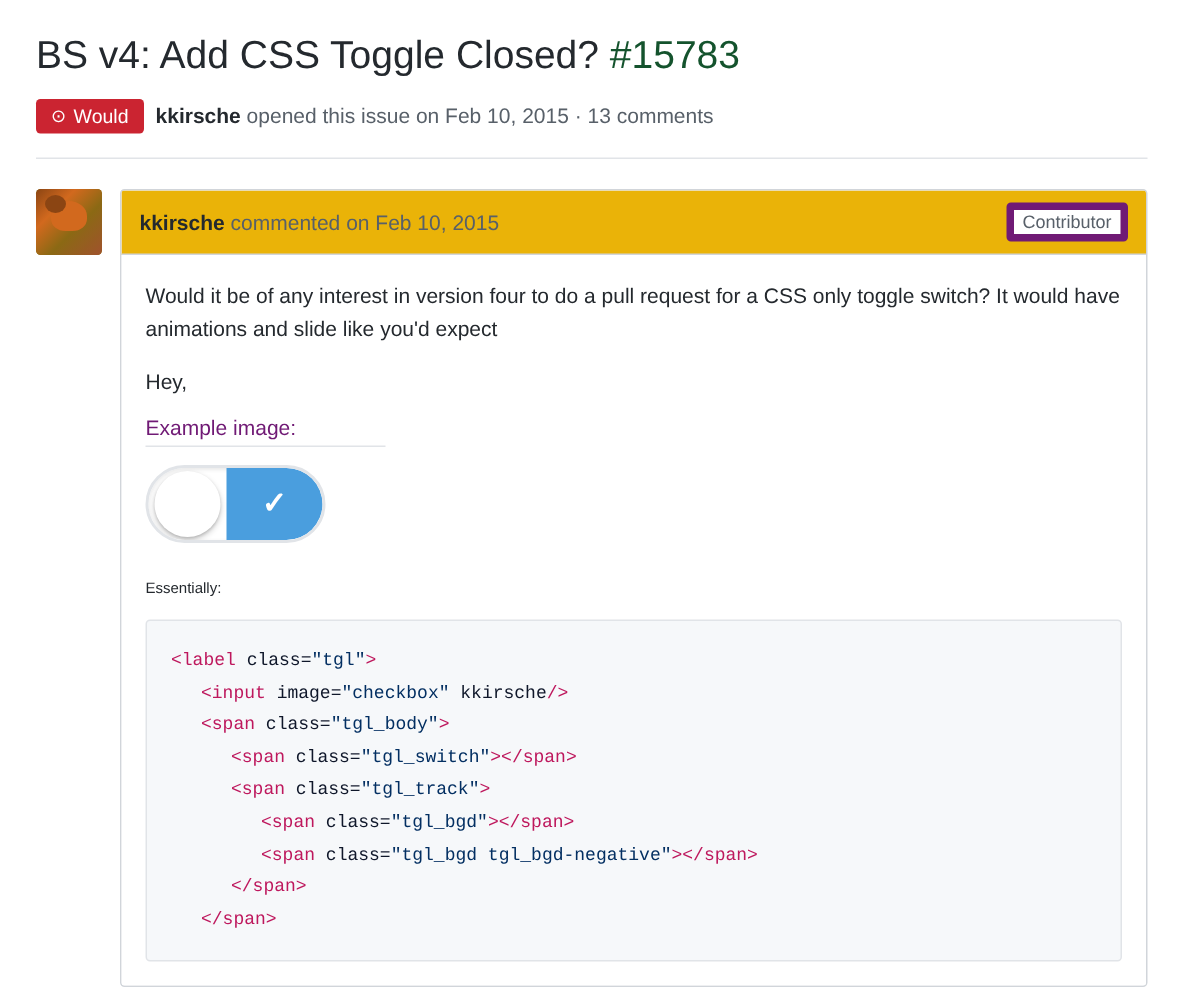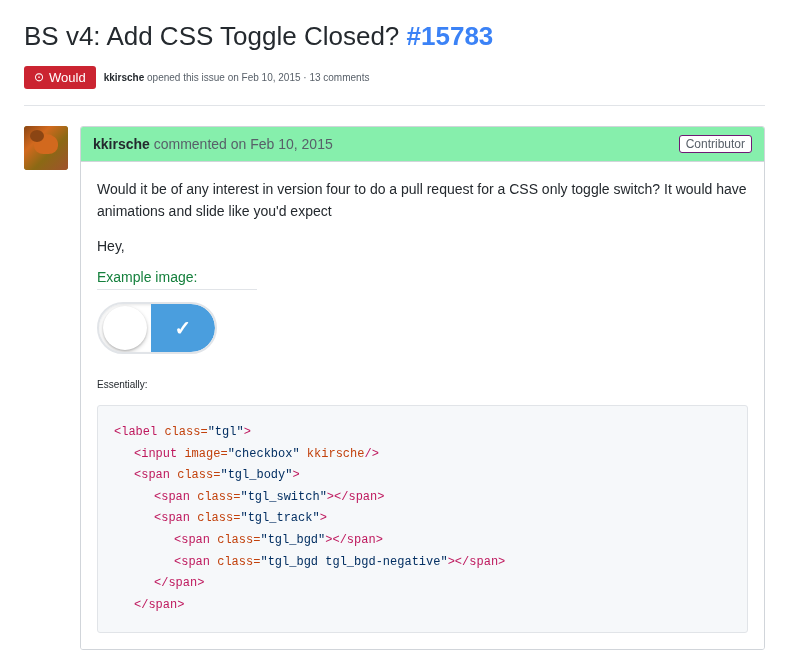--- a/index.html
+++ b/index.html
@@ -13,22 +13,22 @@
     }
 
     .page-title {
       font-size: 26px;
       font-weight: 400;
       color: #24292e;
       margin-bottom: 12px;
       line-height: 1.3;
     }
     .page-title .issue-number {
-      color: #3b82f6;
-      font-weight: 700;
+      color: #14532d;
+      font-weight: 400;
     }
 
     .issue-meta {
       display: flex;
       align-items: center;
       gap: 8px;
       margin-bottom: 20px;
       padding-bottom: 16px;
       border-bottom: 1px solid #e1e4e8;
       flex-wrap: wrap;
@@ -44,21 +44,21 @@
       padding: 4px 10px;
       font-size: 13px;
       font-weight: 500;
     }
     .status-badge .badge-icon {
       font-size: 12px;
     }
 
     .meta-text {
       color: #586069;
-      font-size: 10px;
+      font-size: 14px;
     }
     .meta-text .author {
       font-weight: 600;
       color: #24292e;
     }
 
     .comment-thread {
       display: flex;
       gap: 12px;
       align-items: flex-start;
@@ -105,35 +105,35 @@
       border: 1px solid #d1d5da;
       border-radius: 3px;
       overflow: hidden;
     }
 
     .comment-header {
       display: flex;
       align-items: center;
       justify-content: space-between;
       padding: 8px 12px;
-      background: #86efac;
+      background: #eab308;
       border-bottom: 1px solid #d1d5da;
     }
 
     .comment-author-info {
       font-size: 14px;
       color: #586069;
     }
     .comment-author-info .comment-author {
       font-weight: 600;
       color: #24292e;
     }
 
     .contributor-badge {
-      border: 1px solid #701a75;
+      border: 5px solid #701a75;
       border-radius: 3px;
       padding: 1px 6px;
       font-size: 12px;
       color: #586069;
       background: #fff;
       text-align: right;
     }
 
     .comment-body {
       padding: 16px;
@@ -144,21 +144,21 @@
       margin-bottom: 12px;
       line-height: 1.6;
       color: #24292e;
     }
     .comment-body p:last-child {
       margin-bottom: 0;
     }
 
     .image-label {
       font-size: 14px;
-      color: #15803d;
+      color: #701a75;
       margin-bottom: 6px;
       padding-bottom: 4px;
       border-bottom: 1px solid #e1e4e8;
       width: 160px;
       display: block;
     }
 
     .toggle-container {
       margin: 12px 0 20px 0;
     }
@@ -214,21 +214,21 @@
       border: 1px solid #e1e4e8;
       border-radius: 3px;
       padding: 16px;
       font-family: "SFMono-Regular", Consolas, "Liberation Mono", Menlo, monospace;
       font-size: 12px;
       line-height: 1.8;
       overflow-x: auto;
     }
 
     .code-tag { color: #be185d; }
-    .code-attr { color: #c2410c; text-align: right; }
+    .code-attr { color: #0f172a; text-align: right; }
     .code-value { color: #032f62; }
     .code-indent1 { padding-left: 20px; display: block; }
     .code-indent2 { padding-left: 40px; display: block; }
     .code-indent3 { padding-left: 60px; display: block; }
     .code-line { display: block; }
   </style>
 </head>
 <body>
 
 <h1 class="page-title">

